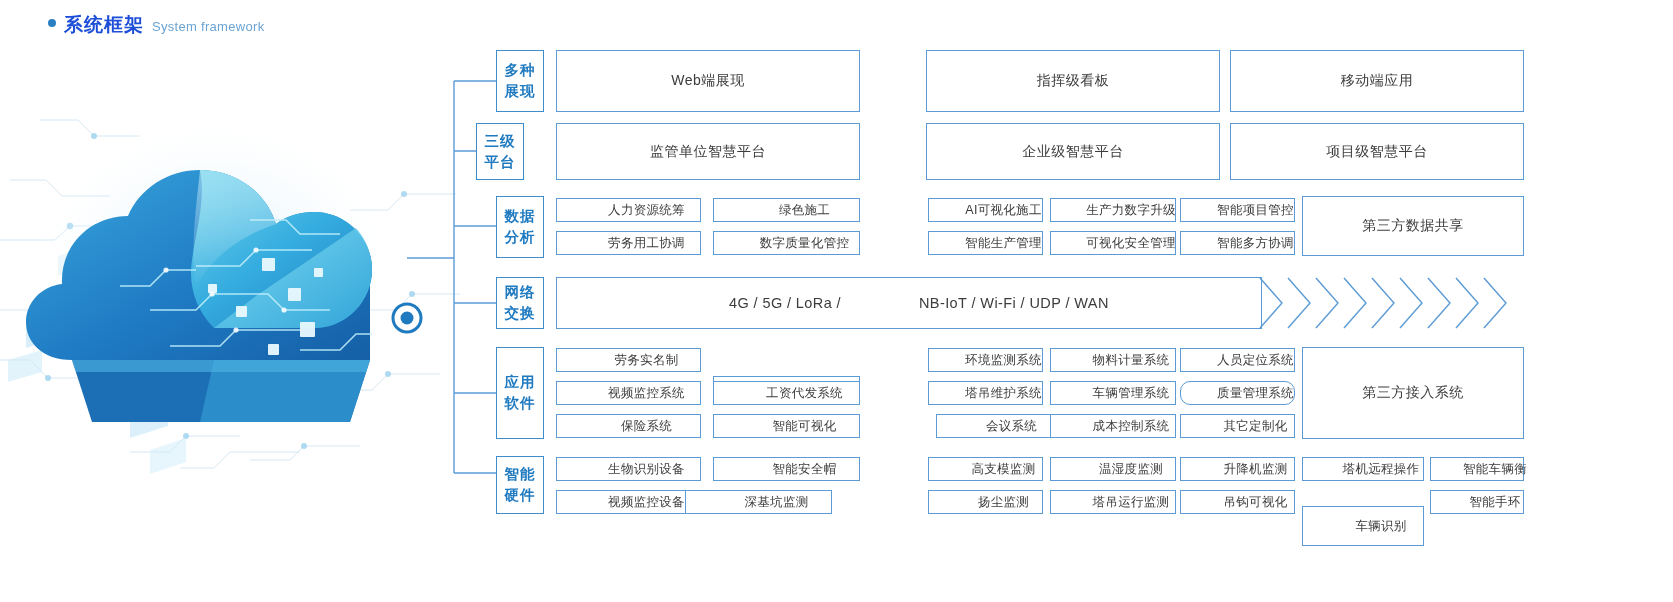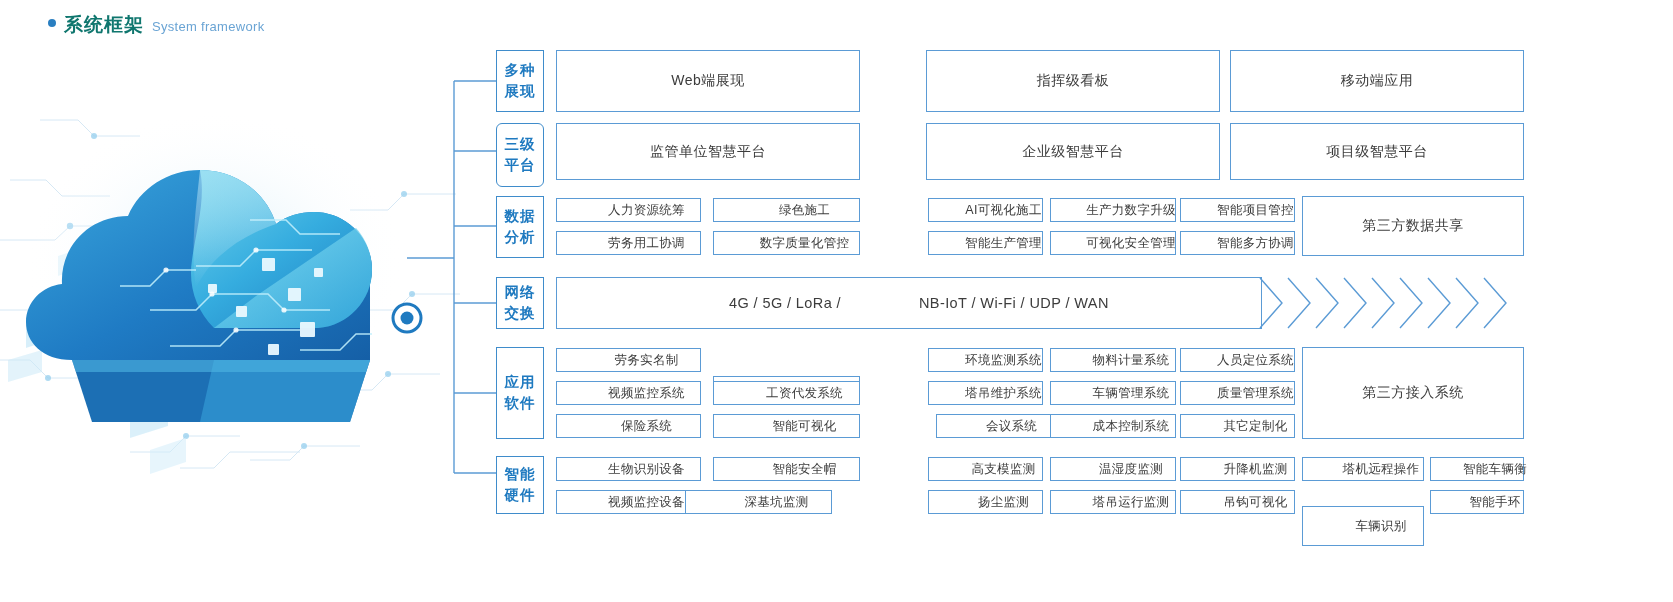--- a/index.html
+++ b/index.html
@@ -7,21 +7,21 @@
     width:1673px;height:602px;
     background:#ffffff;
     font-family:"Liberation Sans","DejaVu Sans",sans-serif;
     overflow:hidden;
     position:relative;
   }
 
   
   .header{position:absolute;left:48px;top:12px;display:flex;align-items:baseline;gap:8px;}
   .bullet{width:8px;height:8px;border-radius:50%;background:#2a7fc1;display:inline-block;position:relative;top:-4px;}
-  .title-cn{font-size:19px;font-weight:bold;color:#0f766e;letter-spacing:1px;}
+  .title-cn{font-size:19px;font-weight:bold;color:#1d4ed8;letter-spacing:1px;}
   .title-en{font-size:13px;color:#6aa4d4;letter-spacing:.3px;}
 
   
   .cloud-art{position:absolute;left:0;top:60px;width:470px;height:430px;overflow:hidden;}
   .cloud-art svg{position:absolute;left:0;top:0;}
 
   
   .tree{position:absolute;left:400px;top:45px;width:110px;height:480px;}
 
   
@@ -232,21 +232,21 @@
   <div class="rowlabel" style="left:496px;top:50px;width:48px;height:62px;">
     <span>
       <span>多种</span><br>
       <span>展现</span>
     </span>
   </div>
   <div class="bigbox" style="left:556px;top:50px;width:304px;height:62px;">Web端展现</div>
   <div class="bigbox" style="left:1230px;top:50px;width:294px;height:62px;">移动端应用</div>
   <div class="bigbox" style="left:926px;top:50px;width:294px;height:62px;">指挥级看板</div>
 
-  <div class="rowlabel" style="left:496px;top:123px;width:48px;height:64px;border-radius:6px;">
+  <div class="rowlabel" style="left:476px;top:123px;width:48px;height:57px;">
     <span>
       <span>三级</span><br>
       <span>平台</span>
     </span>
   </div>
   <div class="bigbox" style="left:556px;top:123px;width:304px;height:57px;">监管单位智慧平台</div>
   <div class="bigbox" style="left:926px;top:123px;width:294px;height:57px;">企业级智慧平台</div>
   <div class="bigbox" style="left:1230px;top:123px;width:294px;height:57px;">项目级智慧平台</div>
 
   <div class="rowlabel" style="left:496px;top:196px;width:48px;height:62px;">
@@ -310,21 +310,21 @@
   <div class="cell" style="left:556px;top:381px;width:145px;height:24px;">视频监控系统</div>
   <div class="cell" style="left:713px;top:381px;width:147px;height:24px;">工资代发系统</div>
   <div class="cell" style="left:556px;top:414px;width:145px;height:24px;">保险系统</div>
   <div class="cell" style="left:713px;top:414px;width:147px;height:24px;">智能可视化</div>
 
   <div class="cell" style="left:928px;top:348px;width:115px;height:24px;">环境监测系统</div>
   <div class="cell" style="left:1050px;top:348px;width:126px;height:24px;">物料计量系统</div>
   <div class="cell" style="left:1180px;top:348px;width:115px;height:24px;">人员定位系统</div>
   <div class="cell" style="left:928px;top:381px;width:115px;height:24px;">塔吊维护系统</div>
   <div class="cell" style="left:1050px;top:381px;width:126px;height:24px;">车辆管理系统</div>
-  <div class="cell" style="left:1180px;top:381px;width:115px;height:24px;">质量管理系统</div>
+  <div class="cell" style="left:1180px;top:381px;width:115px;height:24px;border-radius:10px;">质量管理系统</div>
   <div class="cell" style="left:936px;top:414px;width:115px;height:24px;">会议系统</div>
   <div class="cell" style="left:1050px;top:414px;width:126px;height:24px;">成本控制系统</div>
   <div class="cell" style="left:1180px;top:414px;width:115px;height:24px;">其它定制化</div>
 
   <div class="bigbox" style="left:1302px;top:347px;width:222px;height:92px;">第三方接入系统</div>
 
   <div class="rowlabel" style="left:496px;top:456px;width:48px;height:58px;">
     <span>
       <span>智能</span><br>
       <span>硬件</span>

